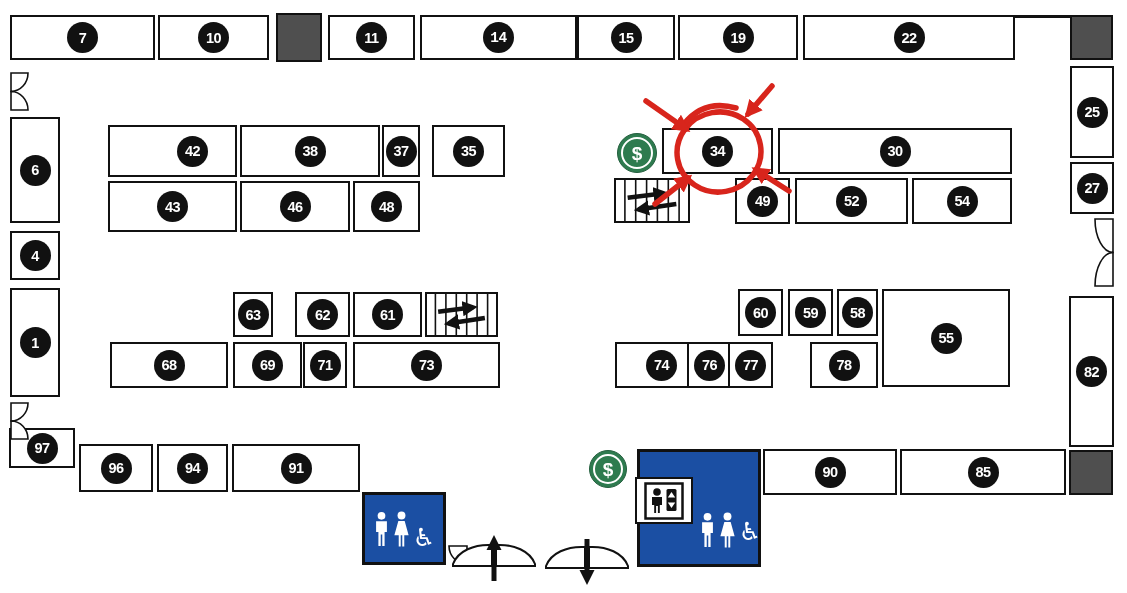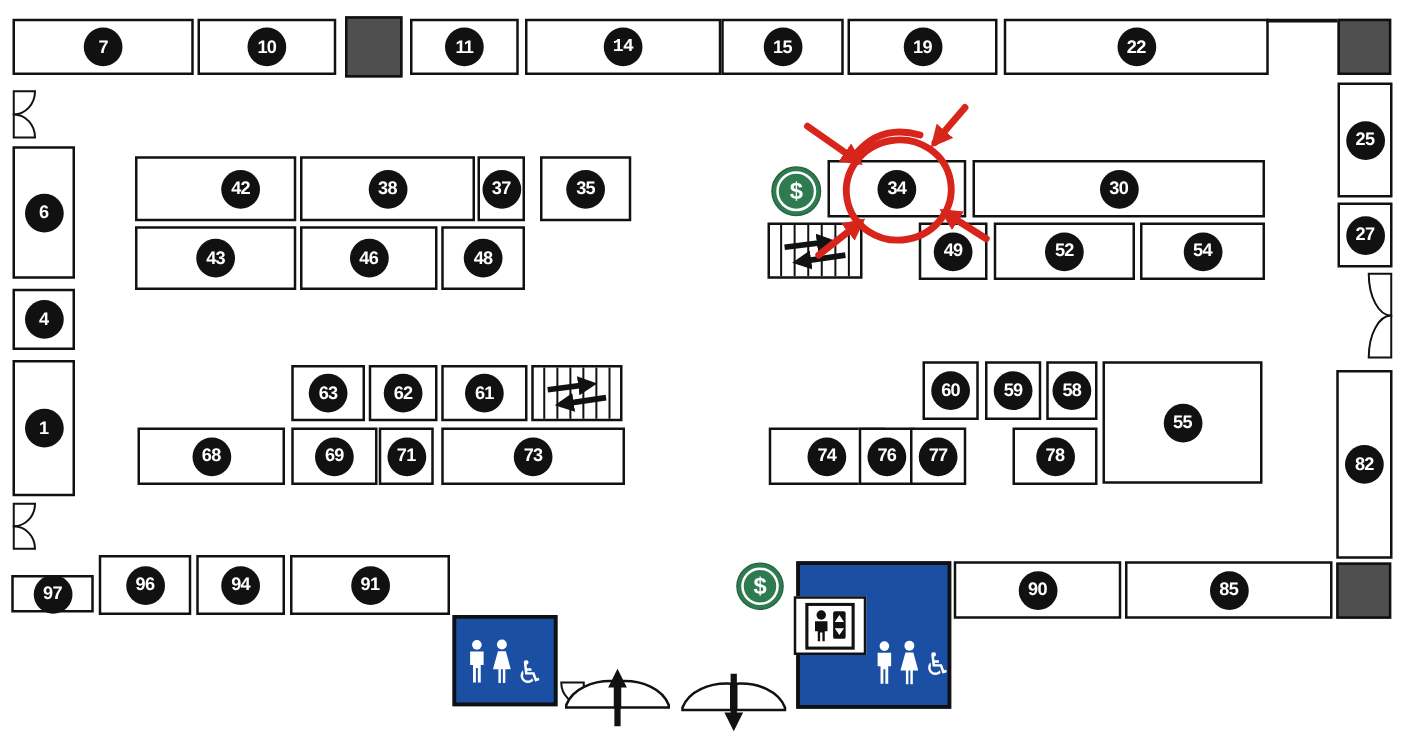--- a/index.html
+++ b/index.html
@@ -104,21 +104,21 @@
     </div>
     <div class="booth" style="left: 735px; top: 178px; width: 55px; height: 46px;">
       <span class="badge">49</span>
     </div>
     <div class="booth" style="left: 795px; top: 178px; width: 113px; height: 46px;">
       <span class="badge">52</span>
     </div>
     <div class="booth" style="left: 912px; top: 178px; width: 100px; height: 46px;">
       <span class="badge">54</span>
     </div>
-    <div class="booth" style="left: 233px; top: 292px; width: 59px; height: 45px;">
+    <div class="booth" style="left: 233px; top: 292px; width: 40px; height: 45px;">
       <span class="badge">63</span>
     </div>
     <div class="booth" style="left: 295px; top: 292px; width: 55px; height: 45px;">
       <span class="badge">62</span>
     </div>
     <div class="booth" style="left: 353px; top: 292px; width: 69px; height: 45px;">
       <span class="badge">61</span>
     </div>
     <div class="booth" style="left: 110px; top: 342px; width: 118px; height: 46px;">
       <span class="badge">68</span>
@@ -152,21 +152,21 @@
     </div>
     <div class="booth" style="left: 728px; top: 342px; width: 45px; height: 46px;">
       <span class="badge">77</span>
     </div>
     <div class="booth" style="left: 810px; top: 342px; width: 68px; height: 46px;">
       <span class="badge">78</span>
     </div>
     <div class="booth" style="left: 1069px; top: 296px; width: 45px; height: 151px;">
       <span class="badge">82</span>
     </div>
-    <div class="booth" style="left: 9px; top: 460px; width: 66px; height: 30px; text-align: center;">
+    <div class="booth" style="left: 9px; top: 428px; width: 66px; height: 40px; text-align: center;">
       <span class="badge">97</span>
     </div>
     <div class="booth" style="left: 79px; top: 444px; width: 74px; height: 48px;">
       <span class="badge">96</span>
     </div>
     <div class="booth" style="left: 157px; top: 444px; width: 71px; height: 48px;">
       <span class="badge">94</span>
     </div>
     <div class="booth" style="left: 232px; top: 444px; width: 128px; height: 48px;">
       <span class="badge">91</span>

